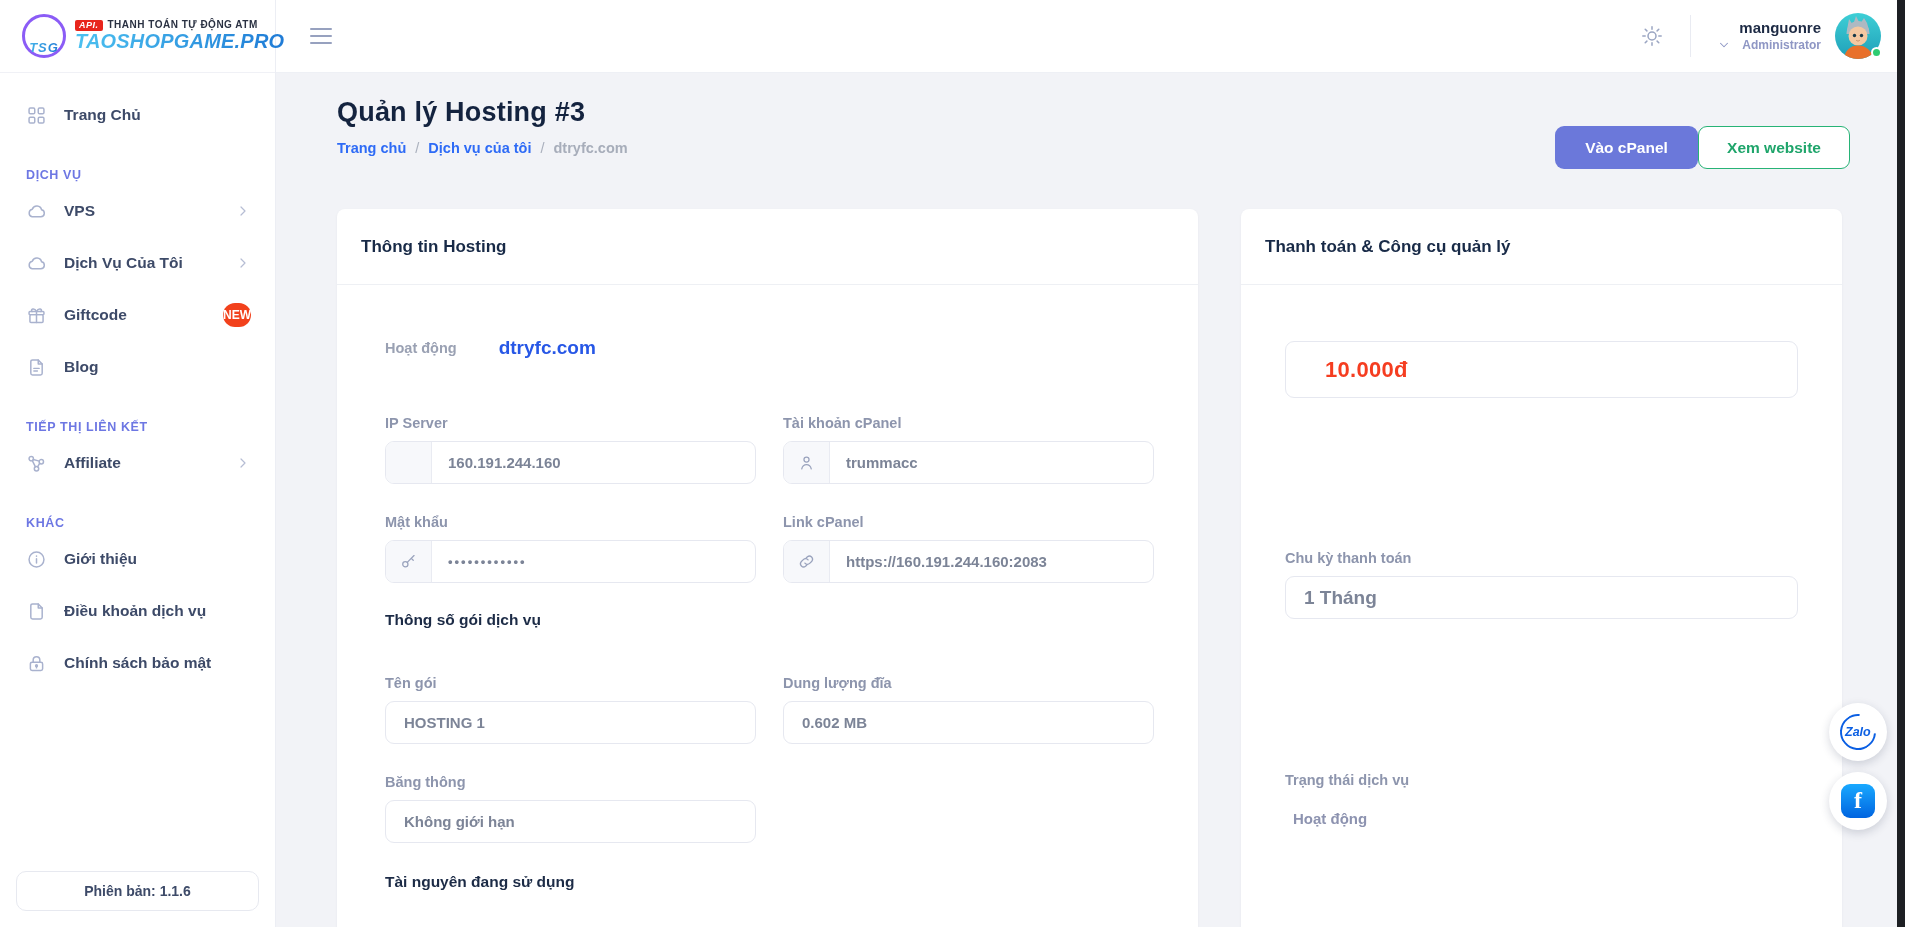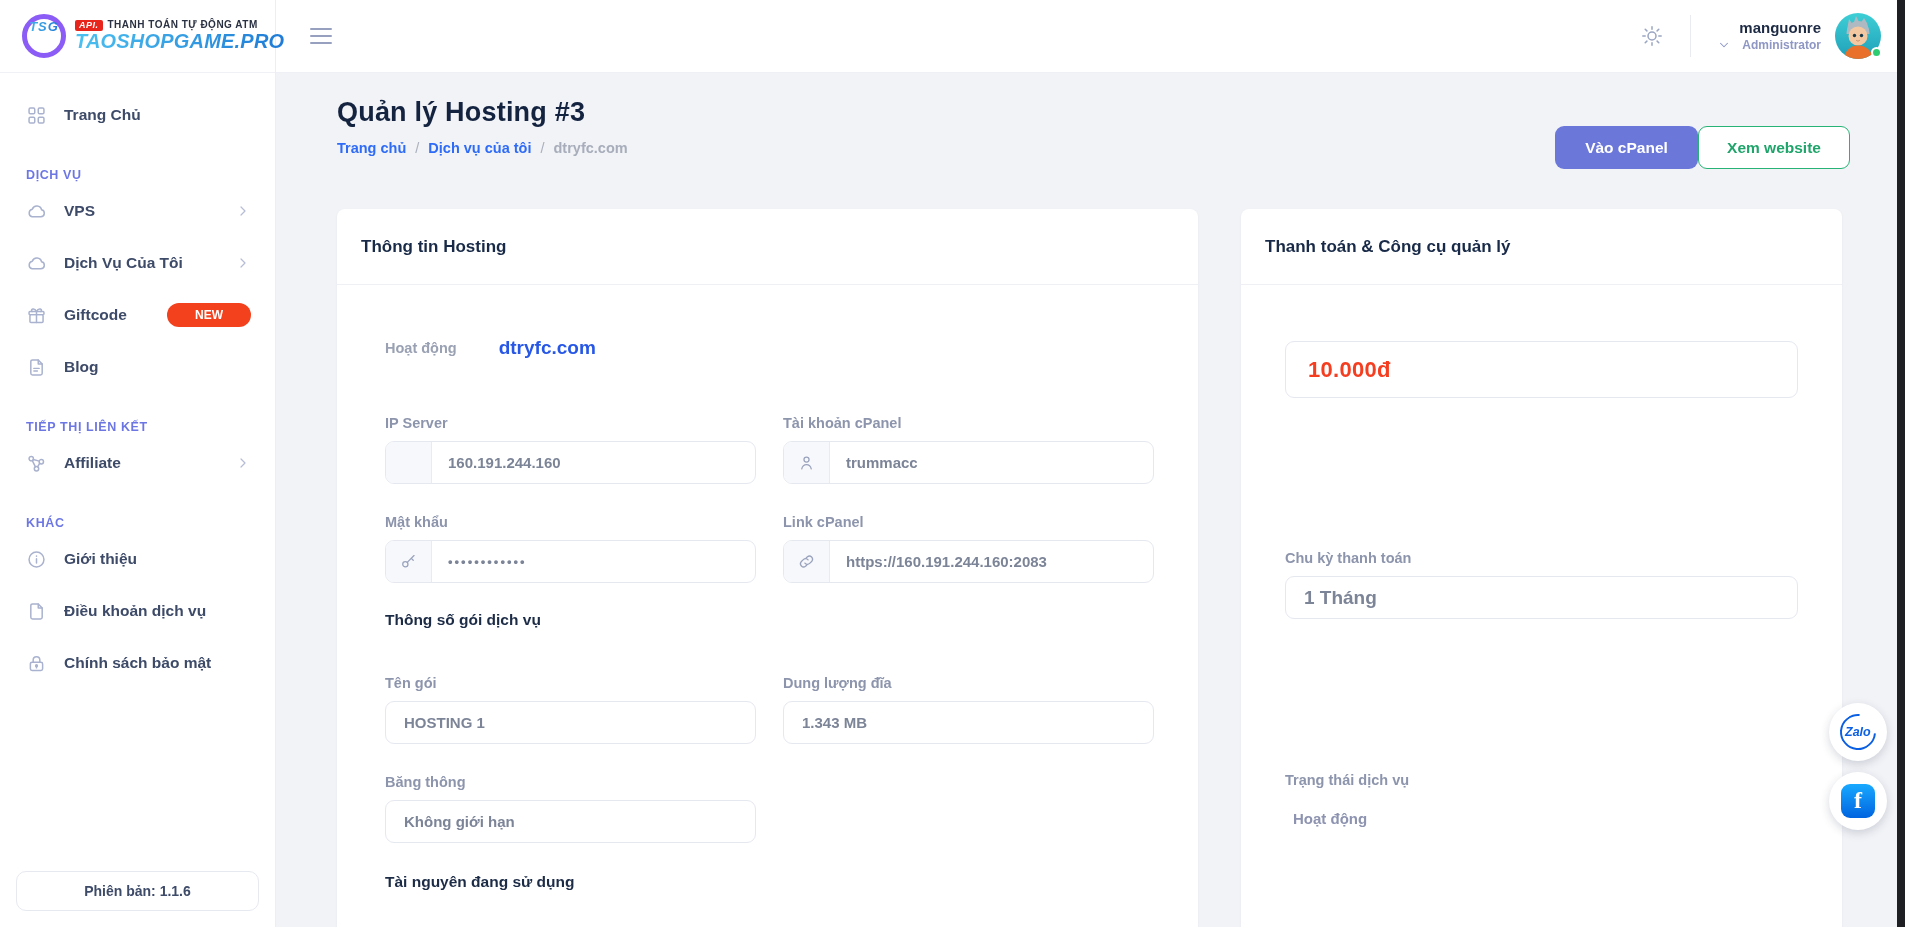--- a/index.html
+++ b/index.html
@@ -14,21 +14,21 @@
   .sidebar {
     position:fixed; left:0; top:0; bottom:0; width:276px;
     background:#fff; border-right:1px solid #eceef4; z-index:20;
   }
   .logo-wrap {
     height:73px; display:flex; align-items:center; gap:9px;
     padding:0 14px 0 22px; border-bottom:1px solid #f0f1f6;
   }
   .tsg-circle {
     width:44px; height:44px; border-radius:50%;
-    border:5px solid #8b5cf6; display:flex; align-items:flex-start; justify-content:center;
+    border:3px solid #8b5cf6; display:flex; align-items:flex-end; justify-content:center;
     flex:0 0 auto;
   }
   .tsg-circle span {
     font-size:13px; font-weight:bold; font-style:italic; letter-spacing:1px;
     background:linear-gradient(90deg,#45b3ea,#1f7bd6);
     -webkit-background-clip:text; background-clip:text; color:transparent;
   }
   .logo-text { display:flex; flex-direction:column; line-height:1.05; }
   .logo-row1 { display:flex; align-items:center; gap:5px; }
   .api-badge {
@@ -53,21 +53,21 @@
     stroke:#a9b2ce; stroke-width:1.7; fill:none; stroke-linecap:round; stroke-linejoin:round;
   }
   .chev { width:16px; height:16px; }
   .chev path { stroke:#b6bdd4; stroke-width:1.8; fill:none; stroke-linecap:round; stroke-linejoin:round; }
   .nav-section {
     margin:27px 0 3px; font-size:12.5px; font-weight:bold; letter-spacing:.6px;
     color:#6d77e3; text-transform:uppercase;
   }
   .new-badge {
     background:#f2411c; color:#fff; font-size:12px; font-weight:bold;
-    padding:5px 28px; border-radius:15px; margin-left:2px;
+    padding:5px 0; border-radius:15px; margin-left:2px;
   }
   .version-box {
     position:absolute; left:16px; right:16px; bottom:16px; height:40px;
     border:1px solid #e7e9f0; border-radius:10px;
     display:flex; align-items:center; justify-content:center;
     font-size:14px; font-weight:bold; color:#3d4a68; background:#fff;
   }
   
   .topbar {
     position:fixed; left:276px; right:0; top:0; height:73px; background:#fff;
@@ -140,21 +140,21 @@
   .input-value { padding:0 16px; font-size:15px; color:#7c8497; font-weight:bold; white-space:nowrap; }
   .input-value.dots { letter-spacing:2px; font-size:13px; }
   .plain .input-value { padding:0 18px; }
   .sub-heading { font-size:15.5px; font-weight:bold; color:#1c2b46; }
   .sub1 { margin:28px 0 46px; }
   .sub2 { margin:30px 0 0; }
   
   .card-body2 { padding:56px 44px; }
   .amount-box {
     height:57px; border:1px solid #e6e8f0; border-radius:9px;
-    display:flex; align-items:center; padding:0 22px; margin-bottom:152px;
+    display:flex; align-items:center; padding:0 39px; margin-bottom:152px;
   }
   .amount-text { font-size:22px; font-weight:bold; color:#f53d20; letter-spacing:.3px; }
   .cycle-box {
     height:43px; border:1px solid #e6e8f0; border-radius:9px;
     display:flex; align-items:center; padding:0 18px;
     font-size:19px; font-weight:bold; color:#7c8497; margin-bottom:153px;
   }
   .svc-status { margin-top:22px; padding-left:8px; font-size:15px; font-weight:bold; color:#8d93b0; }
   
   .float-stack { position:fixed; right:18px; top:703px; display:flex; flex-direction:column; gap:11px; z-index:30; }
@@ -429,21 +429,21 @@
         <div class="form-grid">
           <div>
             <div class="field-label">Tên gói</div>
             <div class="input plain">
               <div class="input-value">HOSTING 1</div>
             </div>
           </div>
           <div>
             <div class="field-label">Dung lượng đĩa</div>
             <div class="input plain">
-              <div class="input-value">1.343 MB</div>
+              <div class="input-value">0.602 MB</div>
             </div>
           </div>
           <div>
             <div class="field-label">Băng thông</div>
             <div class="input plain">
               <div class="input-value">Không giới hạn</div>
             </div>
           </div>
           <div></div>
         </div>

